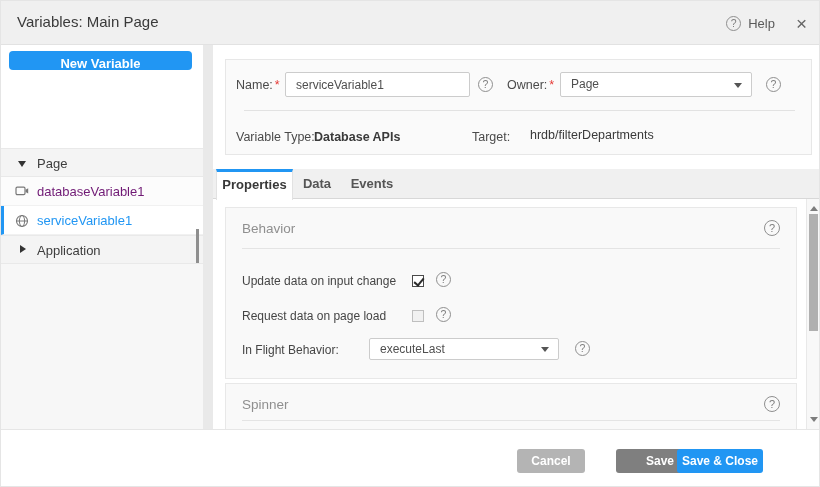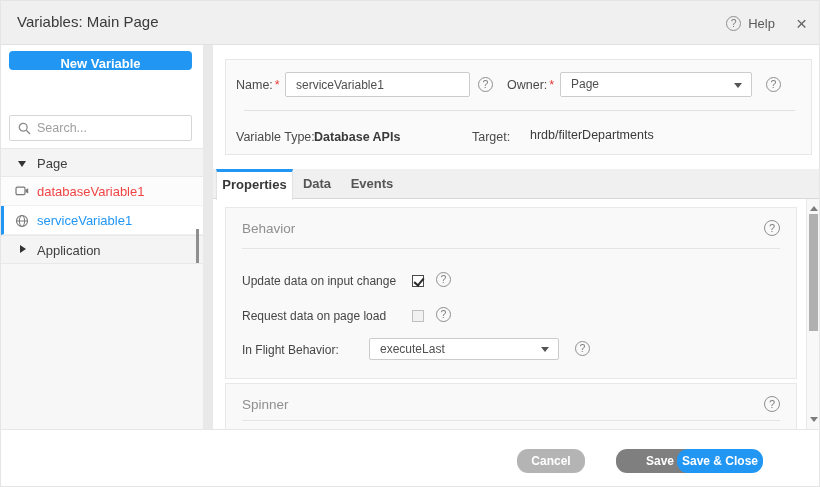--- a/index.html
+++ b/index.html
@@ -28,21 +28,21 @@
                line-height:24px; padding-left:10px; cursor:pointer; }
   .sb-search { position:absolute; left:8px; top:70px; width:183px; height:26px; background:#fff;
                border:1px solid #d6d6d6; border-radius:2px; }
   .sb-search svg { position:absolute; left:8px; top:6px; }
   .sb-search input { position:absolute; left:27px; top:1px; width:150px; height:22px; border:none;
                      outline:none; font-size:12.5px; font-family:"Liberation Sans",sans-serif; color:#555; background:transparent; }
   .sb-search input::placeholder { color:#9e9e9e; }
   .tree { position:absolute; left:0; top:103px; width:202px; }
   .trow { position:relative; height:29px; font-size:13px; line-height:29px; cursor:pointer; }
   .trow-group { background:#f4f4f4; border-top:1px solid #e9e9e9; border-bottom:1px solid #e9e9e9; color:#3d3d3d; }
-  .trow-item { background:#fcfcfc; border-bottom:1px solid #f1f1f1; color:#ef4444; }
+  .trow-item { background:#fcfcfc; border-bottom:1px solid #f1f1f1; color:#701a75; }
   .trow-selected { background:#fff; border-left:3px solid #2196f3; color:#2196f3; }
   .trow .lbl { position:absolute; left:36px; top:0; }
   .trow-selected .lbl { left:33px; }
   .caret-down { position:absolute; left:17px; top:12px; width:0; height:0;
                 border-left:4.5px solid transparent; border-right:4.5px solid transparent; border-top:6px solid #333; }
   .caret-right { position:absolute; left:19px; top:9px; width:0; height:0;
                  border-top:4.5px solid transparent; border-bottom:4.5px solid transparent; border-left:6px solid #333; }
   .titem-icon { position:absolute; left:14px; top:8px; }
   .trow-selected .titem-icon { left:11px; }
   .tree-filler { height:165px; background:#f7f7f7; }
@@ -102,21 +102,21 @@
   .vscroll { position:absolute; left:593px; top:0; width:13px; height:230px; background:#f8f8f8;
              border-left:1px solid #e9e9e9; }
   .vs-up { position:absolute; left:3px; top:7px; width:0; height:0;
            border-left:4px solid transparent; border-right:4px solid transparent; border-bottom:5px solid #7d7d7d; }
   .vs-down { position:absolute; left:3px; bottom:7px; width:0; height:0;
            border-left:4px solid transparent; border-right:4px solid transparent; border-top:5px solid #7d7d7d; }
   .vs-thumb { position:absolute; left:2px; top:15px; width:9px; height:117px; background:#b0b0b0; }
   
   .footer { position:absolute; left:0; top:428px; width:820px; height:59px; background:#fff;
             border-top:1px solid #e6e6e6; }
-  .fbtn { position:absolute; top:19px; height:24px; border-radius:11px; color:#fff; font-size:12px;
+  .fbtn { position:absolute; top:19px; height:24px; border-radius:3px; color:#fff; font-size:12px;
           font-weight:bold; text-align:center; line-height:24px; cursor:pointer; }
   .btn-cancel { left:516px; width:68px; background:#b4b4b4; }
   .btn-save { left:615px; width:88px; background:#7f7f7f; }
   .btn-save-close { left:676px; width:86px; background:#2196f3; }
 </style>
 </head>
 <body>
 
 <div id="app">
 
@@ -126,27 +126,20 @@
       <div class="qmark">?</div>
       <span class="hdr-help-label">Help</span>
       <span class="hdr-close">×</span>
     </div>
   </div>
 
   <div class="sidebar">
     <div class="btn-new">New Variable</div>
 
 
-    <div class="sb-search">
-      <svg width="13" height="13" viewBox="0 0 13 13">
-        <circle cx="5.2" cy="5.2" r="3.9" fill="none" stroke="#8a8a8a" stroke-width="1.3"></circle>
-        <line x1="8.3" y1="8.3" x2="12" y2="12" stroke="#8a8a8a" stroke-width="1.3"></line>
-      </svg>
-      <input type="text" placeholder="Search..." style="">
-    </div>
 
     <div class="tree">
       <div class="trow trow-group">
         <span class="caret-down"></span>
         <span class="lbl">Page</span>
       </div>
       <div class="trow trow-item">
         <svg class="titem-icon" width="14" height="12" viewBox="0 0 14 12">
           <rect x="1" y="2.2" width="9" height="7.4" rx="1.3" fill="none" stroke="#787878" stroke-width="1.2"></rect>
           <path d="M10.6 4.8 L13.2 3.2 V8.6 L10.6 7 Z" fill="#787878"></path>

